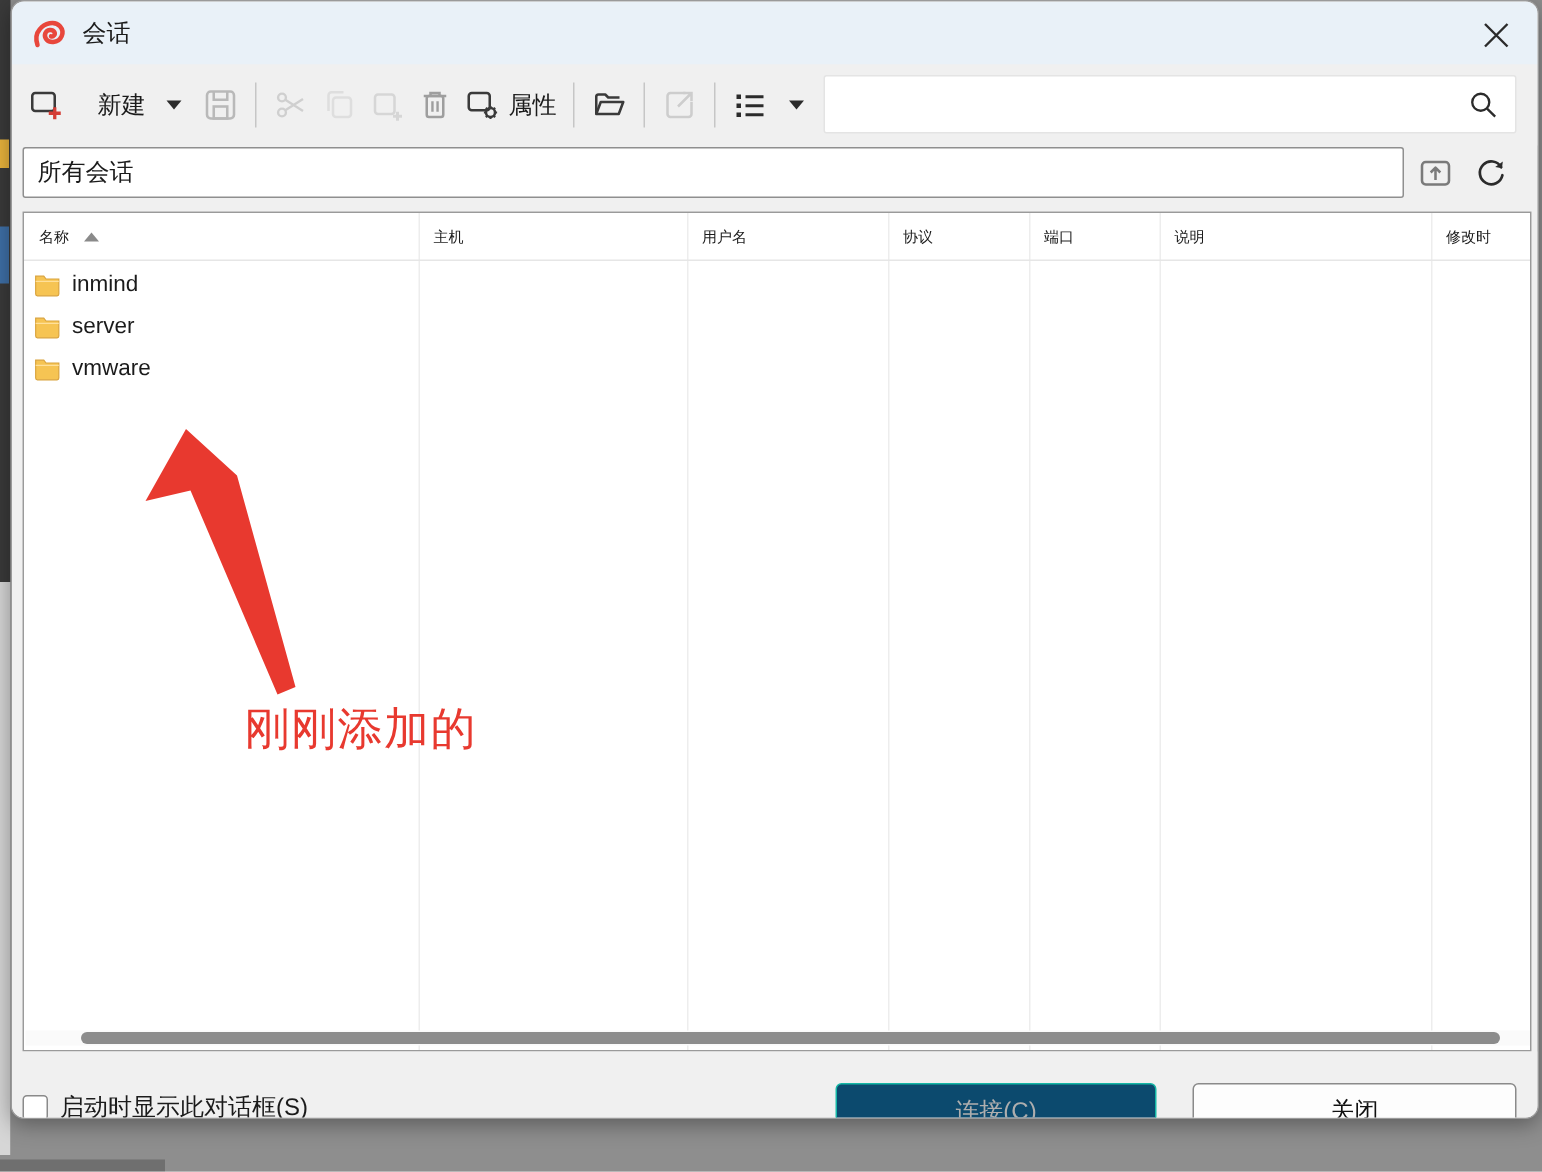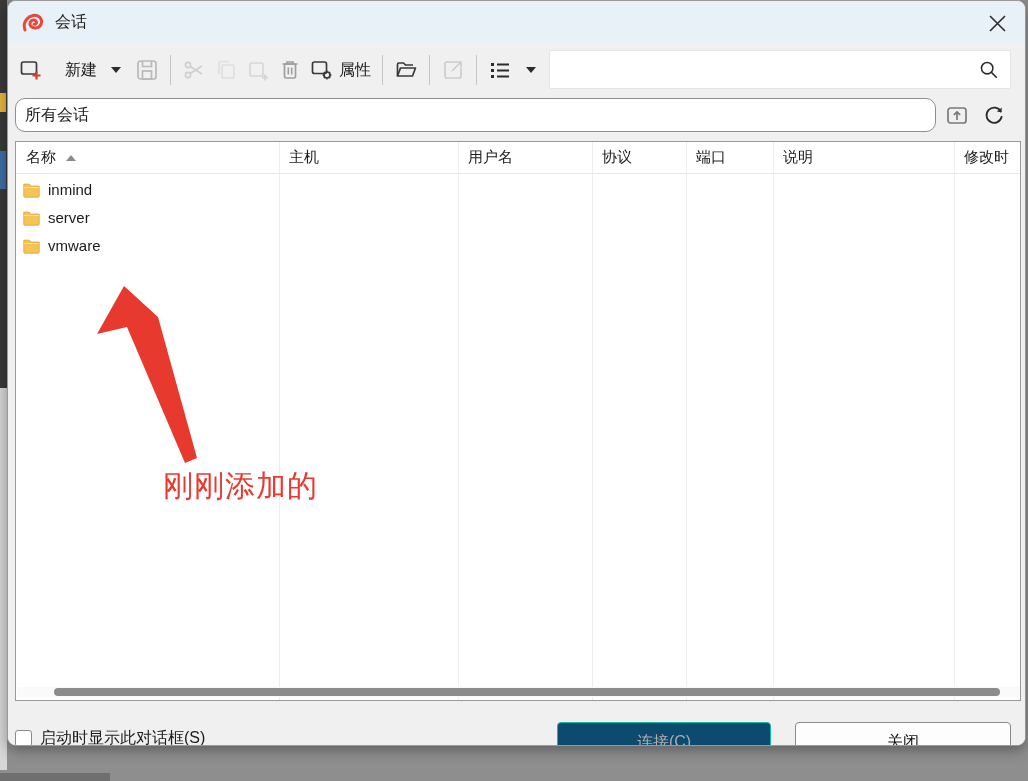--- a/index.html
+++ b/index.html
@@ -37,35 +37,35 @@
            border-top:6px solid #2b2b2b; margin:0 6px; }
   .tsep { width:1px; height:30px; background:#c6c6c6; margin:0 7px; }
   .searchbox { position:absolute; left:541px; top:7px; width:462px; height:39px; background:#ffffff;
                border:1px solid #e4e4e4; border-radius:2px; display:flex; align-items:center; }
   .searchbox input { flex:1; border:none; outline:none; font-size:15px; padding:0 10px; background:transparent; }
   .searchbox .search-icon { width:22px; height:22px; margin-right:10px; }
 
   
   .addr-row { position:absolute; left:0; top:96px; width:100%; height:40px; }
   .addr-box { position:absolute; left:7px; top:1px; width:921px; height:34px; background:#ffffff;
-              border:1px solid #8f8f8f; border-radius:10px; display:flex; align-items:center; }
+              border:1px solid #8f8f8f; border-radius:2px; display:flex; align-items:center; }
   .addr-box .addr-text { font-size:16px; color:#1b1b1b; padding-left:9px; }
   .addr-btn { position:absolute; top:3px; width:32px; height:30px; display:flex; align-items:center;
               justify-content:center; border-radius:3px; }
   .addr-btn svg { width:24px; height:24px; }
   .addr-btn.up { left:933px; }
   .addr-btn.refresh { left:970px; }
 
   
   .sess-table { position:absolute; left:7px; top:140px; width:1006px; height:560px; background:#ffffff;
                 border:1px solid #9a9a9a; overflow:hidden; }
   .col-line { position:absolute; top:0; width:1px; height:100%; background:#ededed; }
   .thead { position:absolute; left:0; top:0; width:100%; height:32px; border-bottom:1px solid #e6e6e6;
            display:grid; grid-template-columns:263px 179px 134px 94px 87px 181px 1fr; align-items:center; }
-  .th { font-size:15px; color:#1b1b1b; padding-left:10px; white-space:nowrap; overflow:hidden;
+  .th { font-size:10px; color:#1b1b1b; padding-left:10px; white-space:nowrap; overflow:hidden;
         display:flex; align-items:center; }
   .sort-asc { width:0; height:0; border-left:5px solid transparent; border-right:5px solid transparent;
               border-bottom:6px solid #8a8a8a; margin-left:10px; }
   .tbody { position:absolute; left:0; top:33px; width:100%; }
   .trow { display:grid; grid-template-columns:263px 179px 134px 94px 87px 181px 1fr; height:28px;
           align-items:center; cursor:default; }
   .td { font-size:15px; color:#1b1b1b; padding-left:6px; white-space:nowrap; overflow:hidden;
         display:flex; align-items:center; }
   .td .row-icon { width:19px; height:17px; margin-right:7px; flex:0 0 auto; }
   .redacted { display:inline-block; width:66px; height:18px; margin-left:2px; vertical-align:middle;

